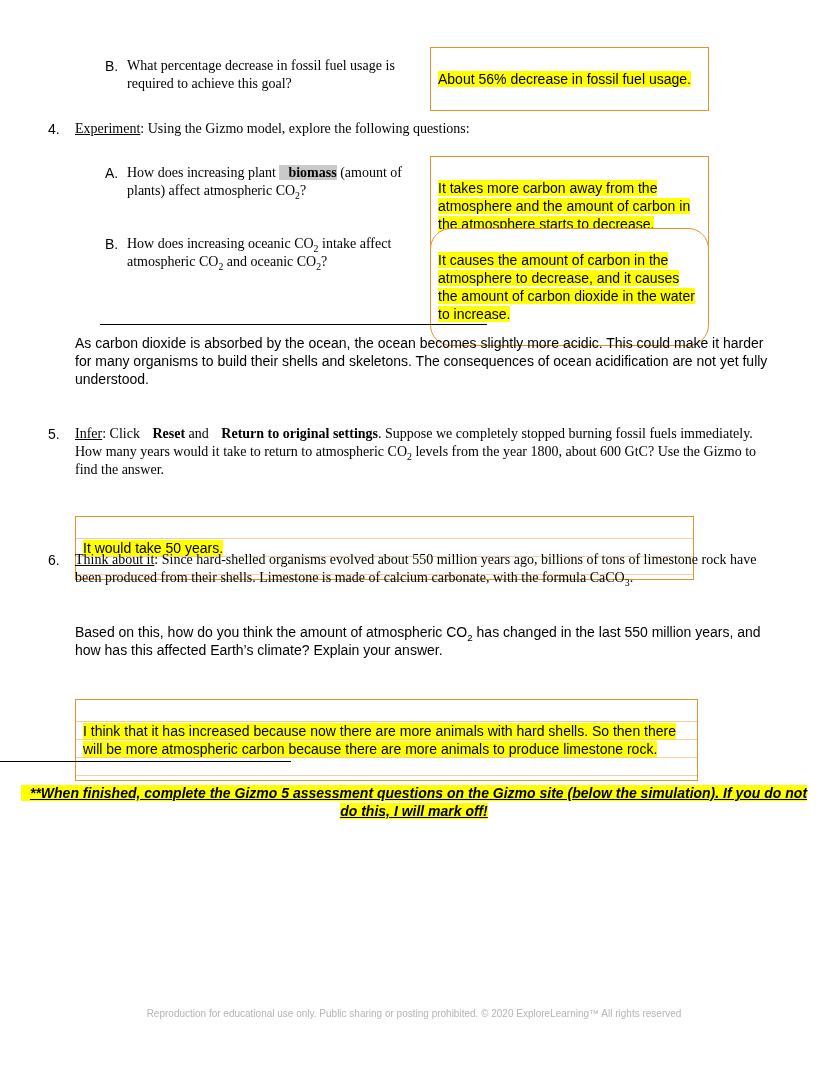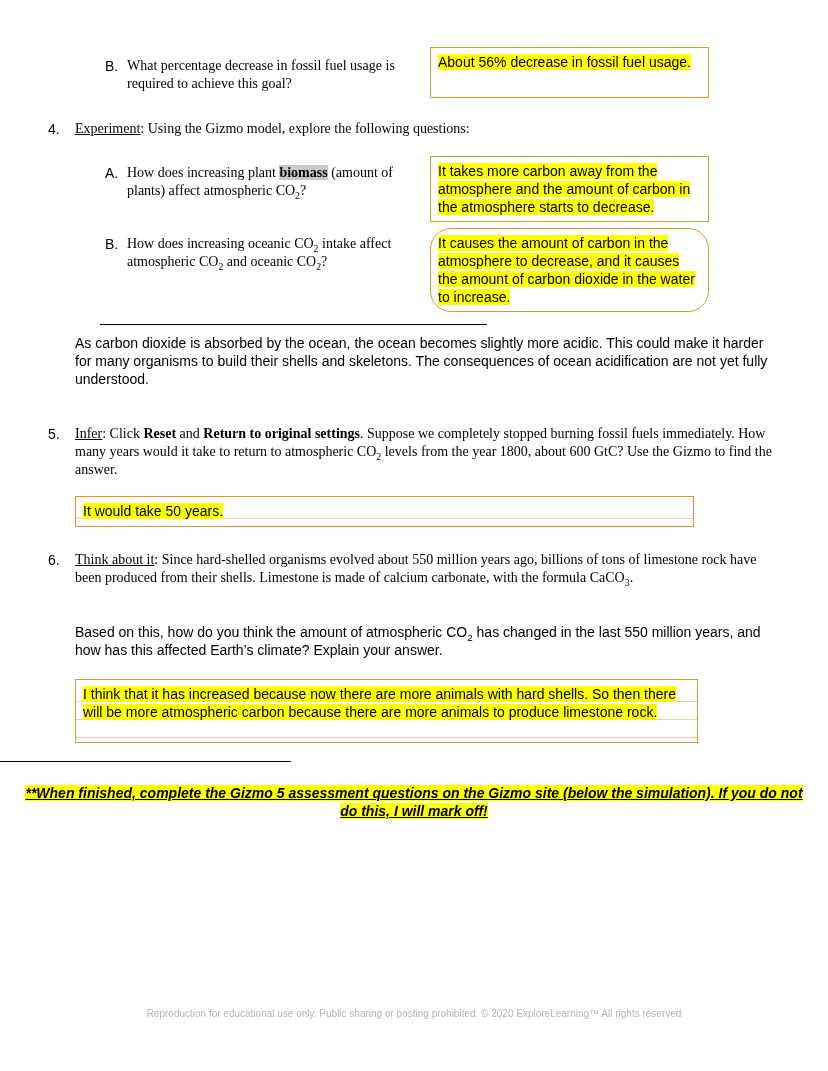--- a/index.html
+++ b/index.html
@@ -8,34 +8,35 @@
     position:relative; width:828px; height:1071px; margin:0 auto;
     background:#ffffff; color:#000;
     font-family:"Liberation Sans","DejaVu Sans",sans-serif;
     font-size:14px; line-height:18px; overflow:hidden;
   }
   .abs { position:absolute; }
   .item { display:flex; align-items:flex-start; }
   .num { flex:0 0 27px; }
   .sublabel { flex:0 0 22px; }
   .qtext { flex:1;font-family:Liberation Serif, serif; }
-  .ansbox { border:1.5px solid #e8922d; background:#fff; padding:5px 7px; }
+  .ansbox { border:1.5px solid #e8922d; background:#fff; padding:22px 7px; }
   .hl { background:#ffff00; }
   .gray { background:#c9c9c9; }
-  .b { font-weight:bold; }
+  .b { font-weight:bold;padding-left:9px; }
   .i { font-style:italic; }
   .u { text-decoration:underline; }
   sub { font-size:0.7em; line-height:0; vertical-align:sub; }
   .line { border-top:1.5px solid #000; height:0; }
   .lined {
     background-image:repeating-linear-gradient(to bottom,
       transparent 0, transparent 16px,
       rgba(232,146,45,.45) 16px, rgba(232,146,45,.45) 17px,
       transparent 17px, transparent 18px);
     background-position:0 5px;
+    margin-top:20px;
   }
   
   #q3b-q   { left:105px; top:57px;  width:305px; }
   #q3b-a   { left:430px; top:47px;  width:279px; min-height:51px; }
   #item4   { left:48px;  top:120px; width:730px; }
   #qa-q    { left:105px; top:164px; width:312px; }
   #qa-a    { left:430px; top:156px; width:279px; min-height:66px; }
   #qb-q    { left:105px; top:235px; width:312px; }
   #qb-a    { left:430px; top:228px; width:279px; min-height:84px;border-radius:21px; }
   #fill-line-1 { left:100px; top:324px; width:387px; }

